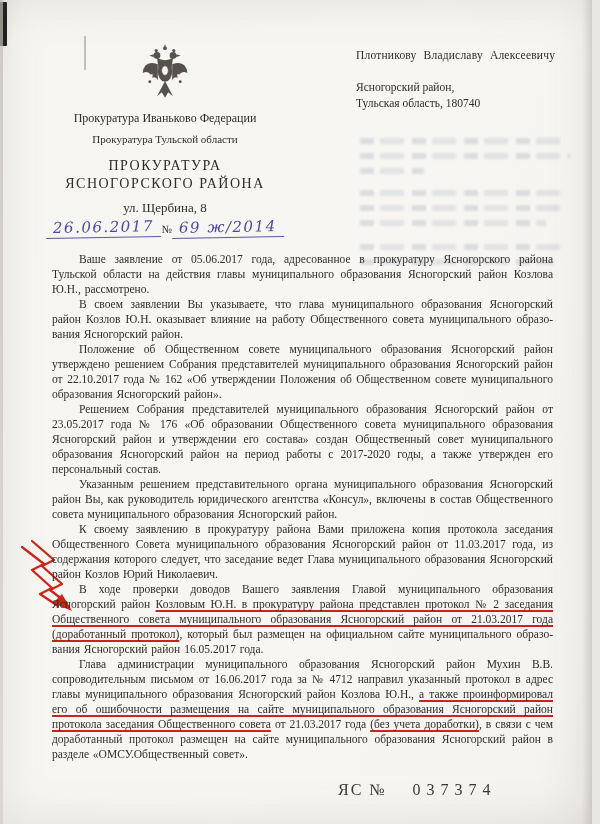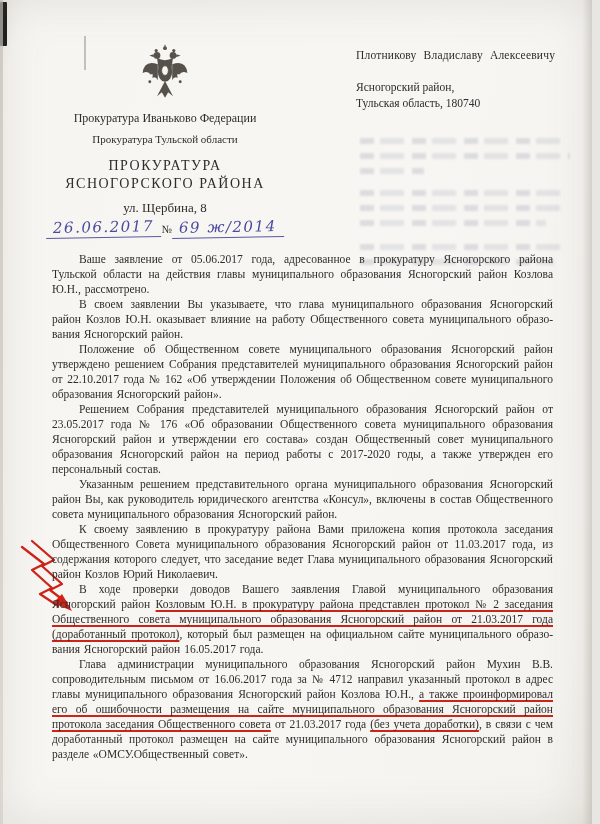--- a/index.html
+++ b/index.html
@@ -128,14 +128,17 @@
     <p><span>Ваше заявление от 05.06.2017 года, адресованное в прокуратуру Ясногор­ского района Тульской области на действия главы муници­пального образо­вания Ясногор­ский район Козлова Ю.Н., рассмотрено.</span></p>
     <p><span>В своем заявлении Вы указываете, что глава муници­пального образо­вания Ясно­горский район Козлов Ю.Н. оказывает влияние на работу Общественного совета му­ниципального образо­вания Ясногорский район.</span></p>
     <p><span>Положение об Общественном совете муници­пального образо­вания Ясногорский район утверждено решением Собрания представителей муници­пального образо­вания Ясногорский район от 22.10.2017 года № 162 «Об утверждении Положения об Общес­твенном совете муници­пального образо­вания Ясногорский район».</span></p>
     <p><span>Решением Собрания представителей муници­пального образо­вания Ясногорский район от 23.05.2017 года № 176 «Об образовании Общественного совета муниципаль­ного образо­вания Ясногорский район и утверждении его состава» создан Обществен­ный совет муници­пального образо­вания Ясногорский район на период работы с 2017-2020 годы, а также утвержден его персональный состав.</span></p>
     <p><span>Указанным решением представительного органа муници­пального образо­вания Ясногорский район Вы, как руководитель юридического агентства «Консул», включе­ны в состав Общественного совета муници­пального образо­вания Ясногорский район.</span></p>
     <p><span>К своему заявлению в прокуратуру района Вами приложена копия протокола заседания Общественного Совета муници­пального образо­вания Ясногорский район от 11.03.2017 года, из содержания которого следует, что заседание ведет Глава муници­пального образо­вания Ясногорский район Козлов Юрий Николаевич.</span></p>
     <p><span>В ходе проверки доводов Вашего заявления Главой муници­пального образова­ния Ясногорский район </span><span class="red-u">Козловым Ю.Н. в прокуратуру района представлен протокол № 2 заседания Общественного совета муници­пального образо­вания Ясногорский рай­он от 21.03.2017 года (доработанный протокол)</span><span>, который был размещен на официаль­ном сайте муници­пального образо­вания Ясногорский район 16.05.2017 года.</span></p>
     <p><span>Глава администрации муници­пального образо­вания Ясногорский район Мухин В.В. сопроводительным письмом от 16.06.2017 года за № 4712 направил указанный протокол в адрес главы муници­пального образо­вания Ясногорский район Козлова Ю.Н., </span><span class="red-u">а также проинформировал его об ошибочности размещения на сайте муници­пального образо­вания Ясногорский район протокола заседания Общественного совета</span><span> от 21.03.2017 года </span><span class="red-u">(без учета доработки)</span><span>, в связи с чем доработанный протокол раз­мещен на сайте муници­пального образо­вания Ясногорский район в разделе «ОМСУ.Общественный совет».</span></p>
   </div>
 
+  <div class="stamp">
+    <span>ЯС №</span><span class="digits">037374</span>
+  </div>
 
 </div>
 
 </body></html>

